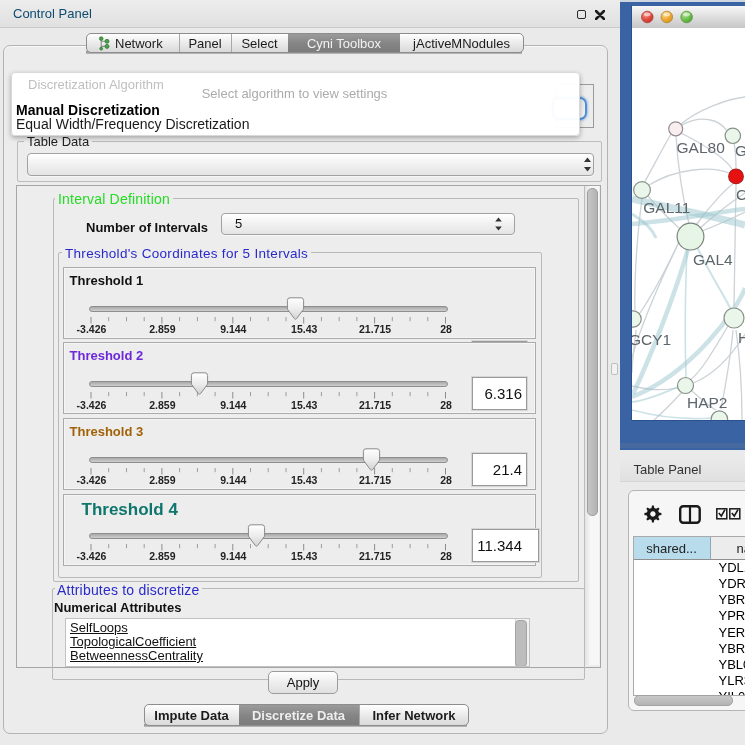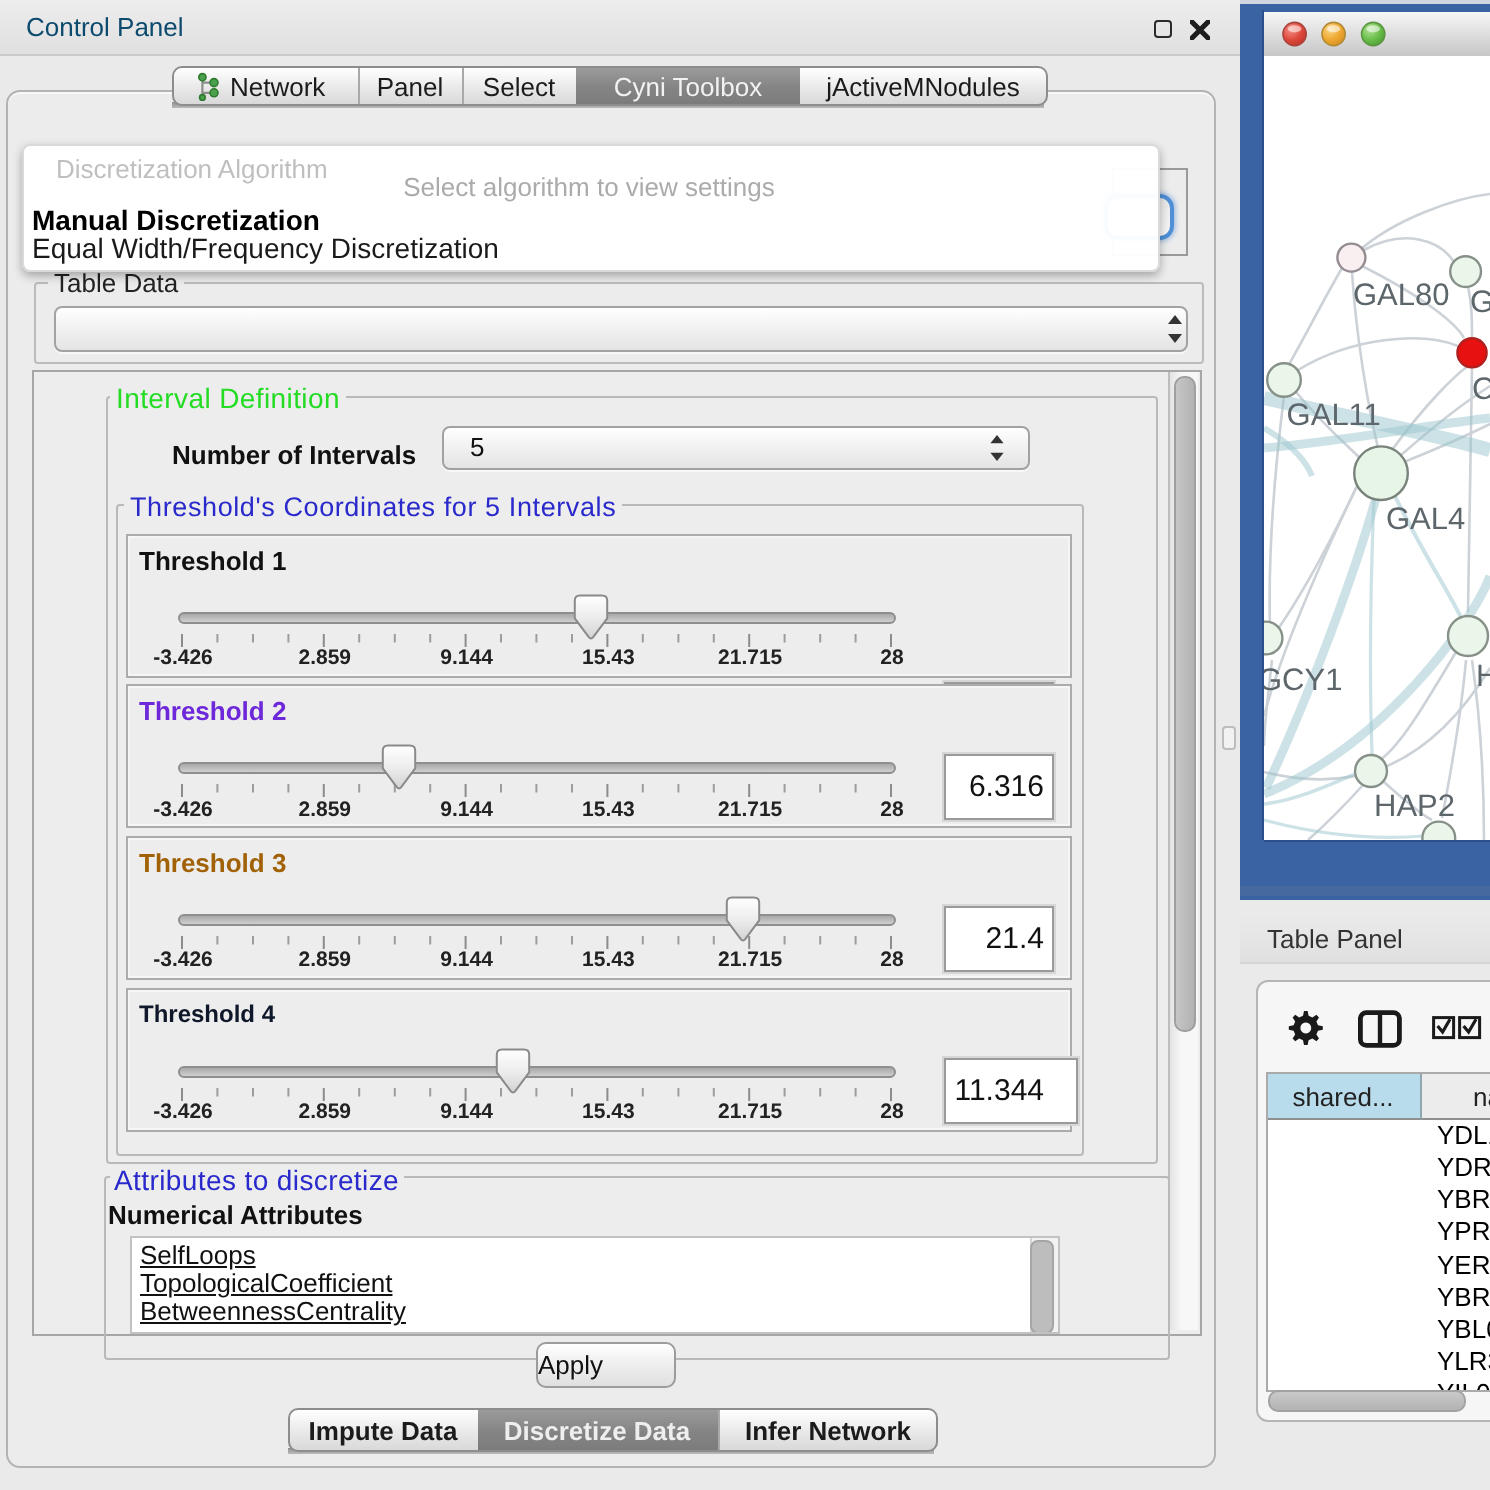--- a/index.html
+++ b/index.html
@@ -148,21 +148,21 @@
           <stop offset="0" stop-color="#ffffff"></stop>
           <stop offset="0.5" stop-color="#ededed"></stop>
           <stop offset="1" stop-color="#d2d2d2"></stop>
         </linearGradient>
       </defs>
     <path d="M4,0.8 L15,0.8 Q17.6,0.8 17.6,3.4 L17.6,12.2 L10.6,21.6 Q9.5,23 8.4,21.6 L1.4,12.2 L1.4,3.4 Q1.4,0.8 4,0.8 Z" fill="url(#th2)" stroke="#8a8a8a" stroke-width="1"></path>
   </svg>
   <div class="abs" style="left:408px;top:34px;width:49.5px;height:31px;background:#fff;border:1px solid #9a9a9a;box-shadow:0 0 0 1px #d6d6d6;font-size:15px;color:#111;text-align:right;line-height:31px;padding-right:4px;">21.4</div>
 </div>
 <div class="abs" style="left:62.5px;top:493.6px;width:471px;height:70px;border:1px solid #ababab;background:#ededed;box-shadow:inset 0 0 0 1px #f5f5f5;">
-  <div class="abs" style="left:6px;top:5px;font-size:12px;font-weight:bold;color:#0f172a;">Threshold 4</div>
+  <div class="abs" style="left:18px;top:5px;font-size:17px;font-weight:bold;color:#0f766e;">Threshold 4</div>
   <div class="abs" style="left:25px;top:38px;width:357px;height:4px;border:1px solid #8e8e8e;border-radius:3px;background:linear-gradient(#a9a9a9,#cfcfcf);"></div>
   <svg class="abs" style="left:25.5px;top:49px;" width="360" height="8" viewBox="0 0 360 8">
     <path d="M2.0,0 V6.5 M72.9,0 V6.5 M143.8,0 V6.5 M214.7,0 V6.5 M285.6,0 V6.5 M356.5,0 V6.5" stroke="#8c8c8c" stroke-width="1"></path>
     <path d="M19.7,0 V4.2 M37.5,0 V4.2 M55.2,0 V4.2 M90.6,0 V4.2 M108.4,0 V4.2 M126.1,0 V4.2 M161.5,0 V4.2 M179.2,0 V4.2 M197.0,0 V4.2 M232.4,0 V4.2 M250.2,0 V4.2 M267.9,0 V4.2 M303.3,0 V4.2 M321.1,0 V4.2 M338.8,0 V4.2" stroke="#9d9d9d" stroke-width="1"></path>
   </svg>
   <div class="abs" style="left:-2.0px;top:55.5px;width:60px;text-align:center;font-size:10.5px;font-weight:bold;color:#222;">-3.426</div>
   <div class="abs" style="left:68.9px;top:55.5px;width:60px;text-align:center;font-size:10.5px;font-weight:bold;color:#222;">2.859</div>
   <div class="abs" style="left:139.8px;top:55.5px;width:60px;text-align:center;font-size:10.5px;font-weight:bold;color:#222;">9.144</div>
   <div class="abs" style="left:210.7px;top:55.5px;width:60px;text-align:center;font-size:10.5px;font-weight:bold;color:#222;">15.43</div>
   <div class="abs" style="left:281.6px;top:55.5px;width:60px;text-align:center;font-size:10.5px;font-weight:bold;color:#222;">21.715</div>
@@ -193,21 +193,21 @@
 <div class="abs" style="left:552px;top:96.5px;width:31px;height:19px;border:2.5px solid #4e8fd6;border-radius:7px;
   background:linear-gradient(#e9e9e9,#f6f6f6);box-shadow:0 0 2px 1px rgba(100,150,215,.5);"></div>
 <div class="abs" style="left:11px;top:72px;width:567px;height:62px;background:rgba(255,255,255,.97);
   border-radius:4px;border:1px solid #d9d9d9;box-shadow:0 2px 5px rgba(0,0,0,.3);"></div>
 <div class="abs" style="left:28px;top:76.5px;font-size:13px;color:#bfbfbf;">Discretization Algorithm</div>
 <div class="abs" style="left:11px;top:86px;width:567px;text-align:center;font-size:13px;color:#ababab;">Select algorithm to view settings</div>
 <div class="abs" style="left:16px;top:101.5px;font-size:14px;font-weight:bold;color:#000;">Manual Discretization</div>
 <div class="abs" style="left:16px;top:116px;font-size:14px;color:#1a1a1a;">Equal Width/Frequency Discretization</div>
 
 <div class="abs" style="left:268px;top:670.5px;width:68px;height:21px;border:1px solid #9c9c9c;border-radius:5px;
-  background:linear-gradient(#ffffff,#ececec 55%,#e0e0e0);text-align:left;font-size:13px;color:#111;">
+  background:linear-gradient(#ffffff,#ececec 55%,#e0e0e0);text-align:center;font-size:13px;color:#111;">
   <div style="margin-top:3px;">Apply</div>
   </div>
 
 <div class="abs" style="left:143.5px;top:724px;width:323px;height:3px;background:linear-gradient(#8f8f8f,#bbbbbb);"></div>
 <div class="abs" style="left:143.5px;top:703.5px;width:323px;height:20px;border:1px solid #8d8d8d;border-radius:5px;
   background:linear-gradient(#ffffff,#e9e9e9 55%,#d9d9d9);overflow:hidden;font-size:13px;font-weight:bold;color:#1b1b1b;">
   <div class="abs" style="left:0;top:0;width:94px;height:20px;border-right:1px solid #a9a9a9;text-align:center;">
     <div style="margin-top:3px;">Impute Data</div>
     </div>
   <div class="abs" style="left:94px;top:0;width:120px;height:20px;text-align:center;

